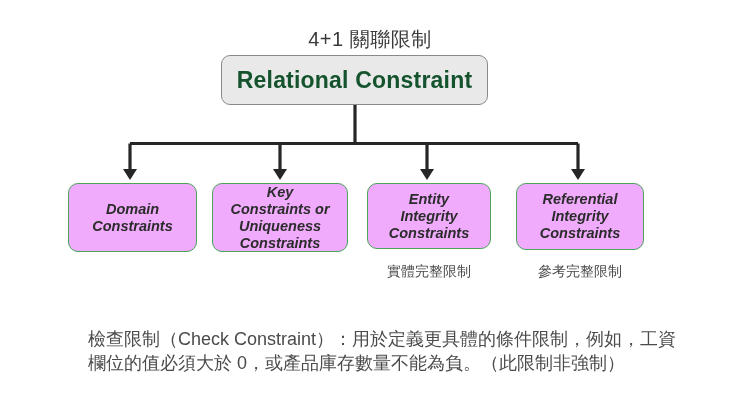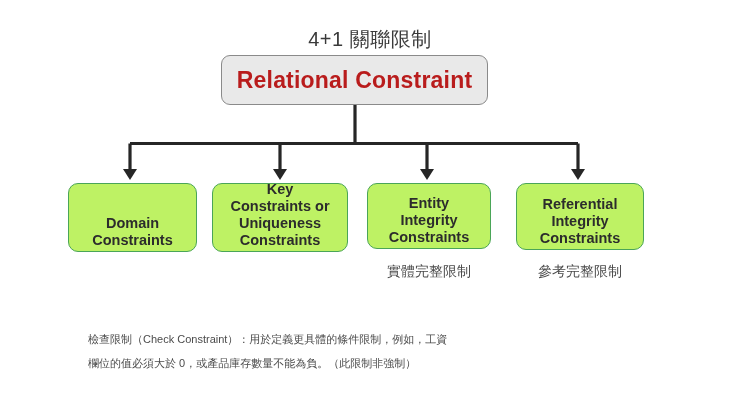--- a/index.html
+++ b/index.html
@@ -42,47 +42,48 @@
     background: #e9e9e9;
     border: 1.6px solid #8a8a8a;
     border-radius: 9px;
     display: flex;
     align-items: center;
     justify-content: center;
   }
   .root-box .root-label {
     font-size: 23px;
     font-weight: bold;
-    color: #b91c1c;
+    color: #14532d;
     letter-spacing: .2px;
     white-space: nowrap;
   }
 
   
   .conn-layer {
     position: absolute;
     left: 0;
     top: 0;
     width: 740px;
     height: 417px;
     pointer-events: none;
   }
 
   
   .child-box {
     position: absolute;
     top: 183px;
     box-sizing: border-box;
-    background: #bef264;
+    background: #f0abfc;
     border: 1.6px solid #4aa558;
     border-radius: 10px;
     display: flex;
-    align-items: flex-end;
+    align-items: center;
     justify-content: center;
     padding: 2px 4px;
+    font-style: italic;
   }
   .child-box .child-label {
     font-size: 14.5px;
     font-weight: bold;
     line-height: 17px;
     text-align: center;
     color: #2c2c2c;
     white-space: pre-line;
   }
 
@@ -95,21 +96,21 @@
     color: #4a4a4a;
     white-space: nowrap;
   }
 
   
   .note {
     position: absolute;
     left: 88px;
     top: 327px;
     width: 600px;
-    font-size: 11px;
+    font-size: 18px;
     line-height: 24px;
     color: #4b4b4b;
   }
   .note .note-line { display: block; white-space: nowrap; }
 </style>
 </head>
 <body>
 
 <div id="canvas">
 

